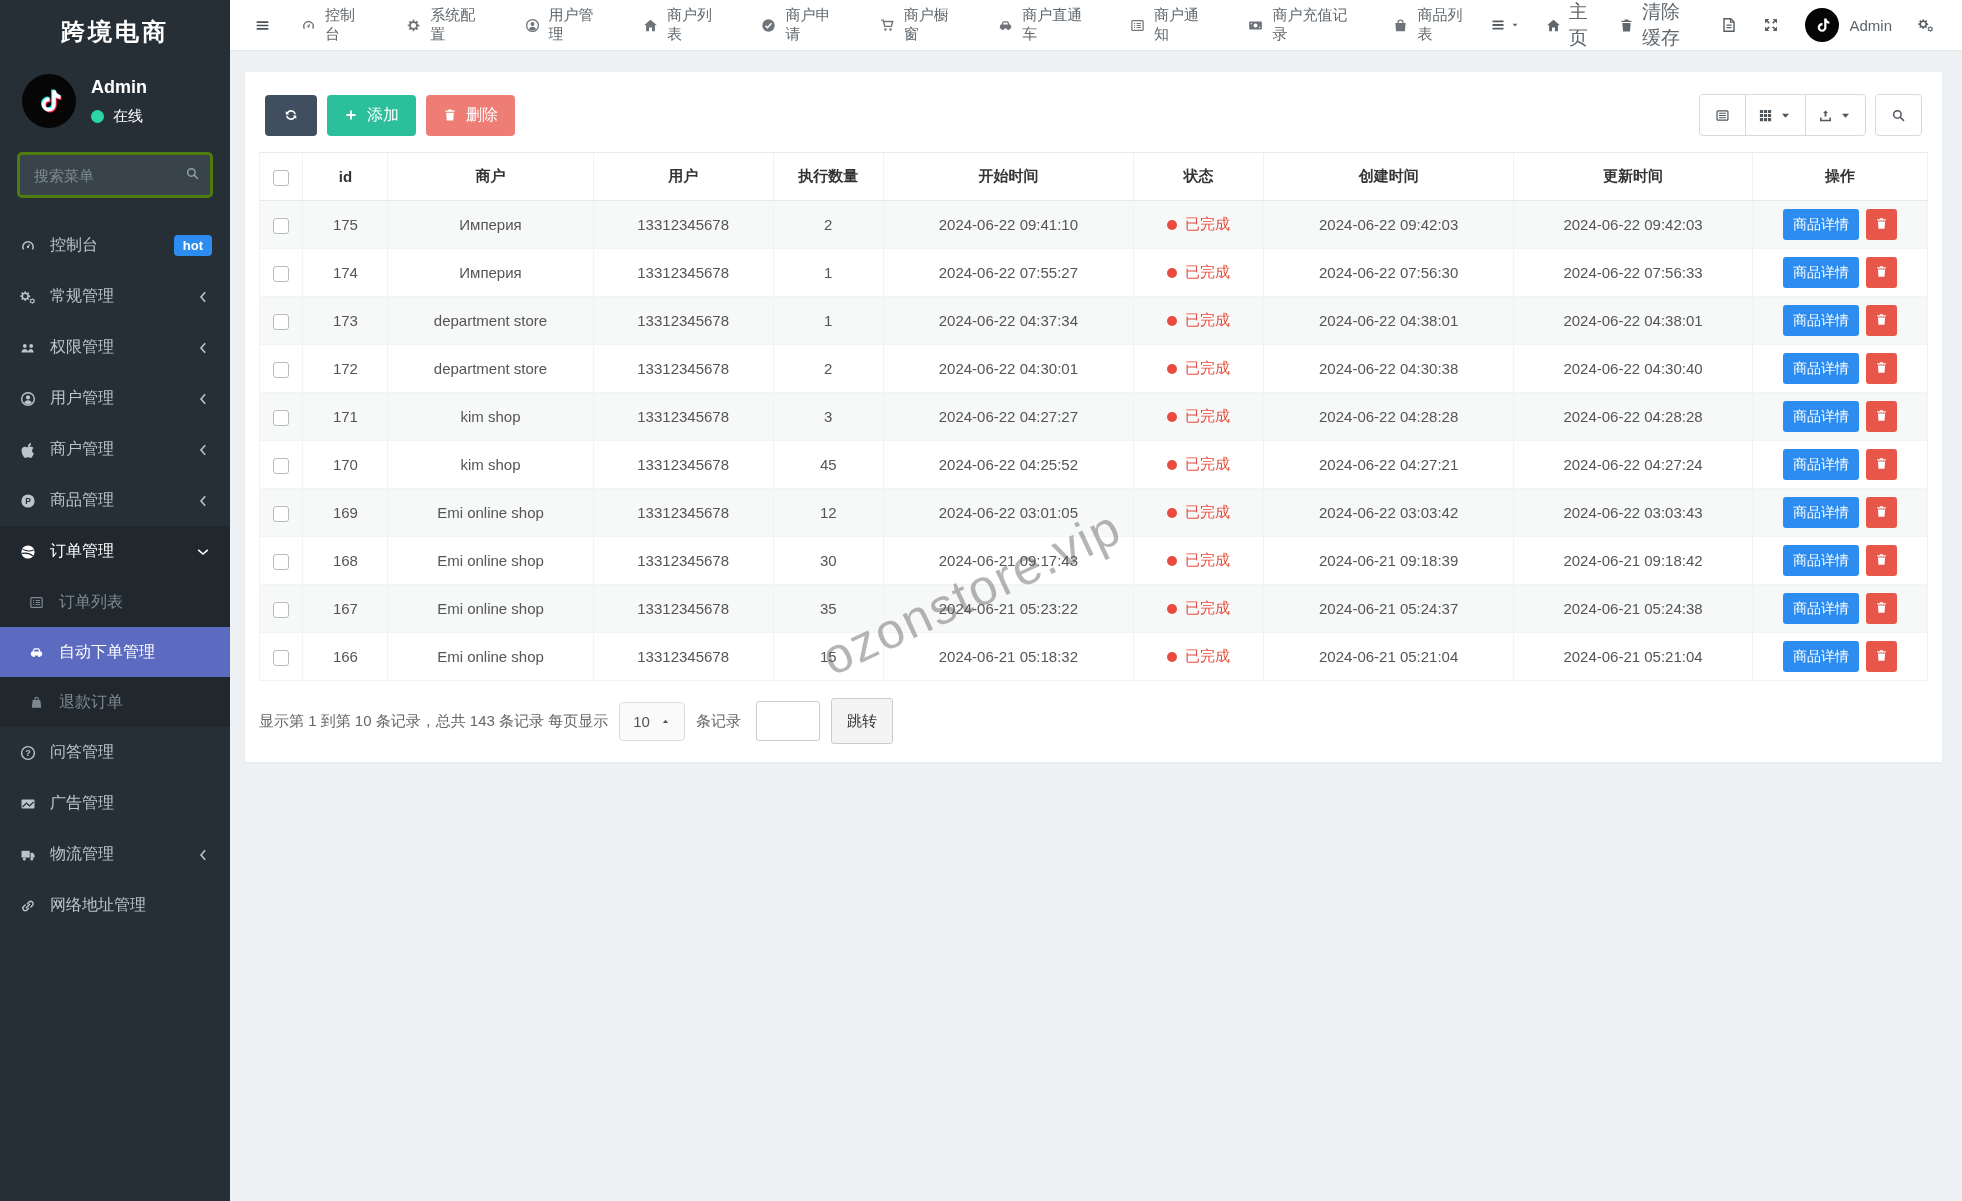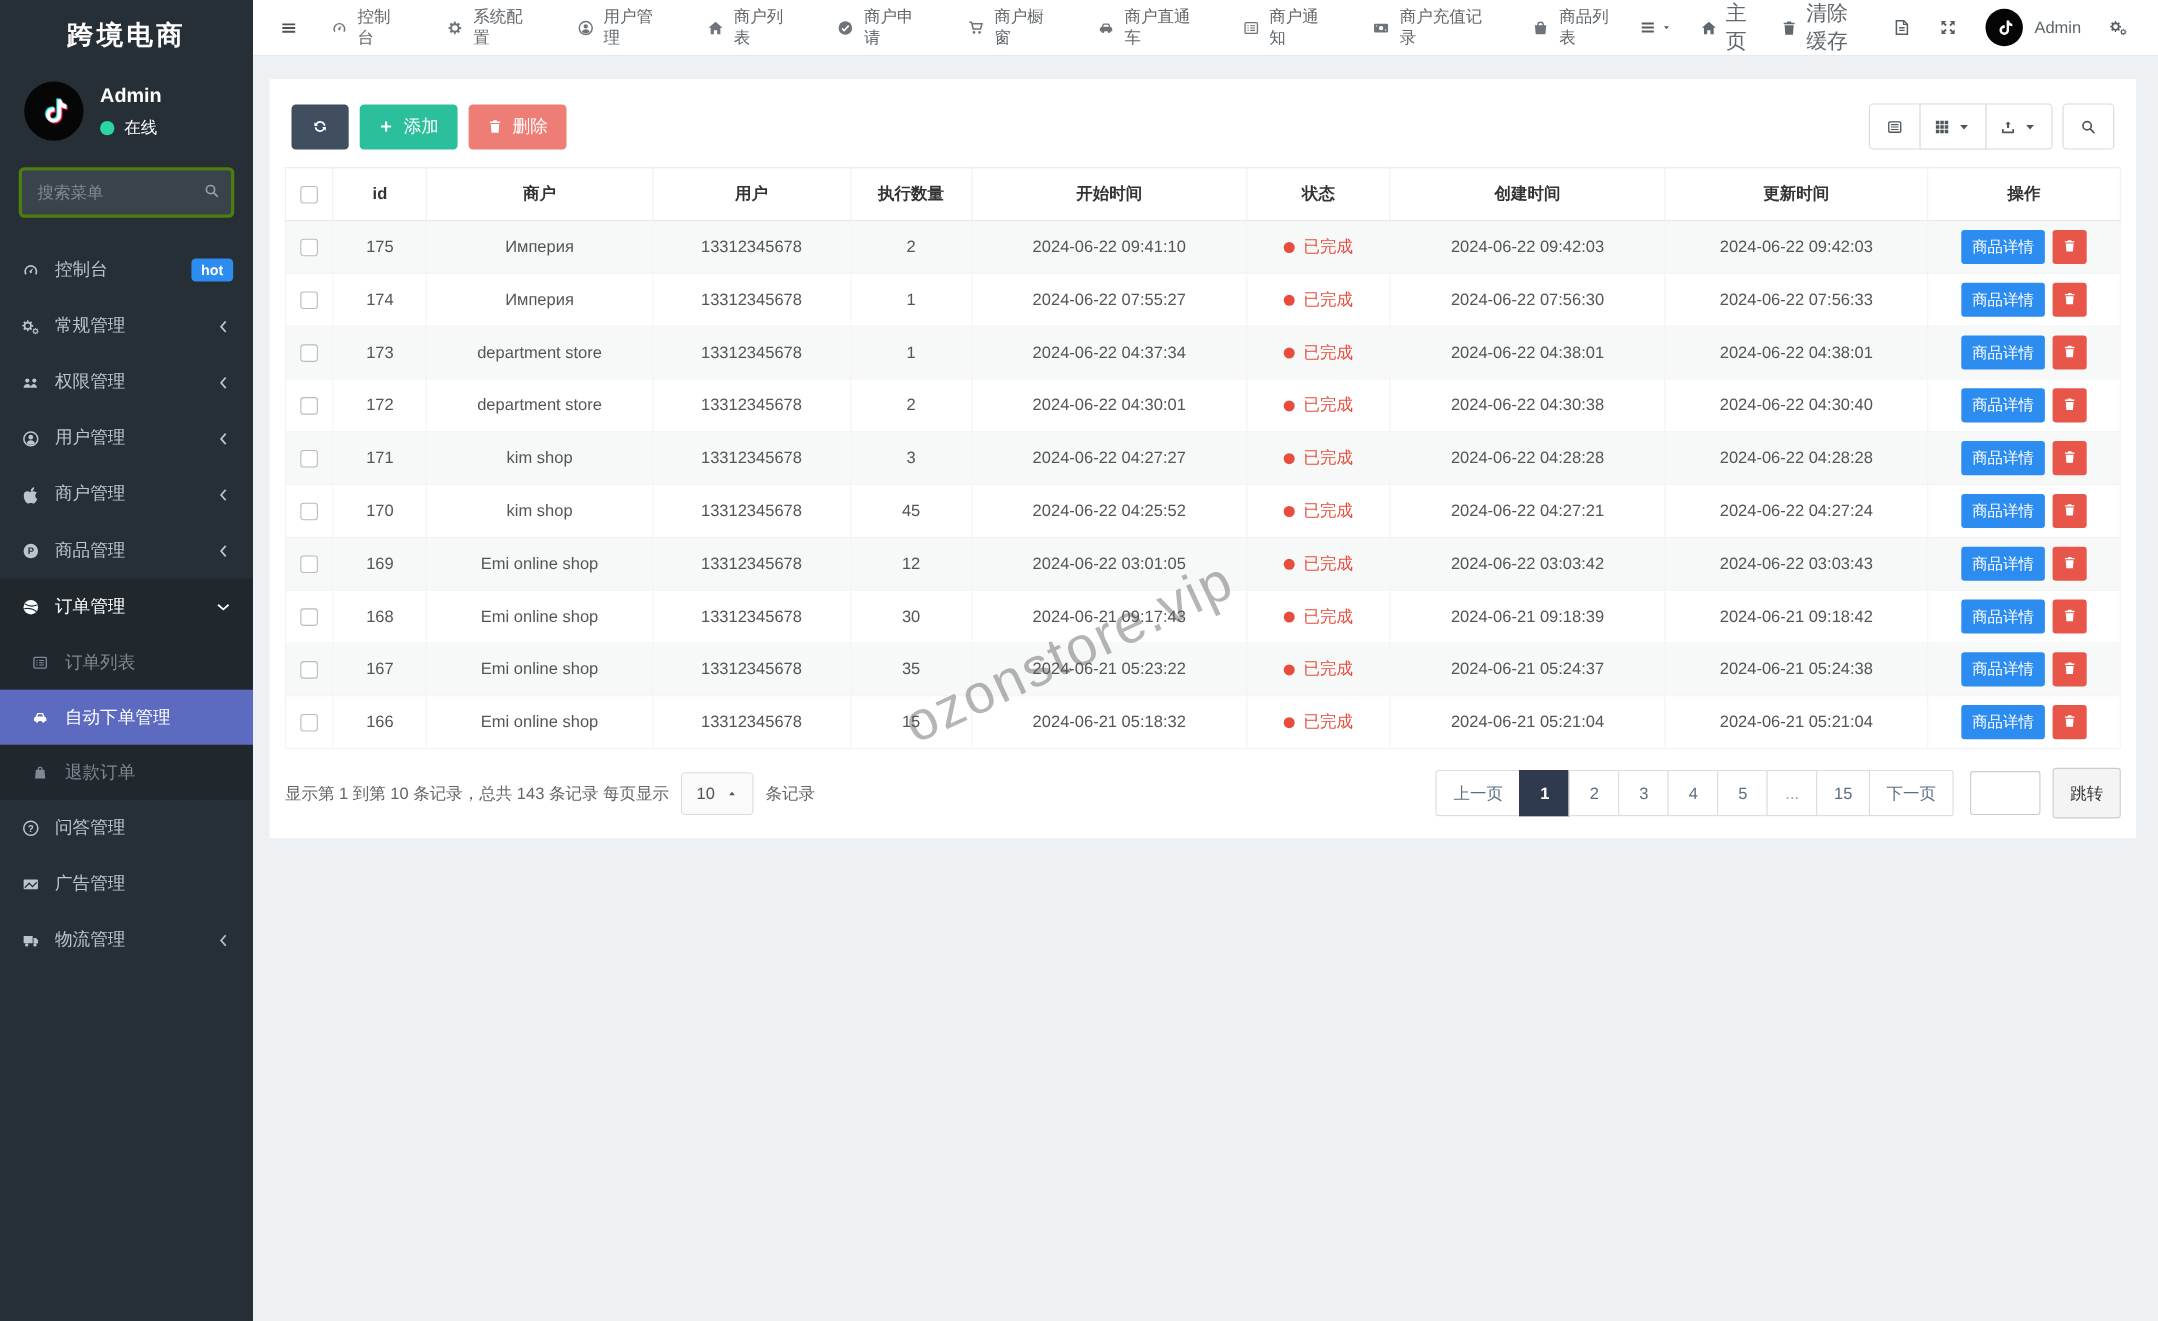--- a/index.html
+++ b/index.html
@@ -309,20 +309,28 @@
             <circle cx="4.3" cy="12" r="1.5"></circle>
             <circle cx="11.8" cy="12" r="1.5"></circle>
           </svg>
         </span>
         <span class="label">物流管理</span>
         <span class="icon chev">
           <svg viewBox="0 0 16 16" fill="currentColor">
             <path d="M10.2 3.2L6 8l4.2 4.8" fill="none" stroke="currentColor" stroke-width="1.6"></path>
           </svg>
         </span>
+      </div>
+      <div class="menu-item">
+        <span class="icon ">
+          <svg viewBox="0 0 16 16" fill="currentColor">
+            <path d="M6.3 9.7l3.4-3.4M5.2 6.9L3.6 8.5a2.4 2.4 0 0 0 3.4 3.4l1.6-1.6M7.4 5.7L9 4.1a2.4 2.4 0 0 1 3.4 3.4L10.8 9.1" fill="none" stroke="currentColor" stroke-width="1.4" stroke-linecap="round"></path>
+          </svg>
+        </span>
+        <span class="label">网络地址管理</span>
       </div>
     </nav>
 </aside>
 
 <div class="main">
   <header class="topnav">
     <span class="hamburger icon">
         <svg viewBox="0 0 16 16" fill="currentColor">
           <path d="M2.5 4h11v1.6h-11zM2.5 7.2h11v1.6h-11zM2.5 10.4h11v1.6h-11z"></path>
         </svg>
@@ -782,31 +790,20 @@
           <span class="page-size">
             <span>10</span>
             <span class="icon">
                 <svg viewBox="0 0 16 16" fill="currentColor">
                   <path d="M4.2 10h7.6L8 5.6z"></path>
                 </svg>
               </span>
           </span>
           <span>条记录</span>
         </div>
-        <div class="pagination" id="pagination">
-            <span class="page-btn">上一页</span>
-            <span class="page-btn active">1</span>
-            <span class="page-btn">2</span>
-            <span class="page-btn">3</span>
-            <span class="page-btn">4</span>
-            <span class="page-btn">5</span>
-            <span class="page-btn disabled">...</span>
-            <span class="page-btn">15</span>
-            <span class="page-btn">下一页</span>
-          </div>
         <input class="jump-input" style="">
         <button class="jump-btn">跳转</button>
       </div>
 
       <div class="watermark">ozonstore.vip</div>
     </div>
   </div>
 </div>
 
 </body></html>

